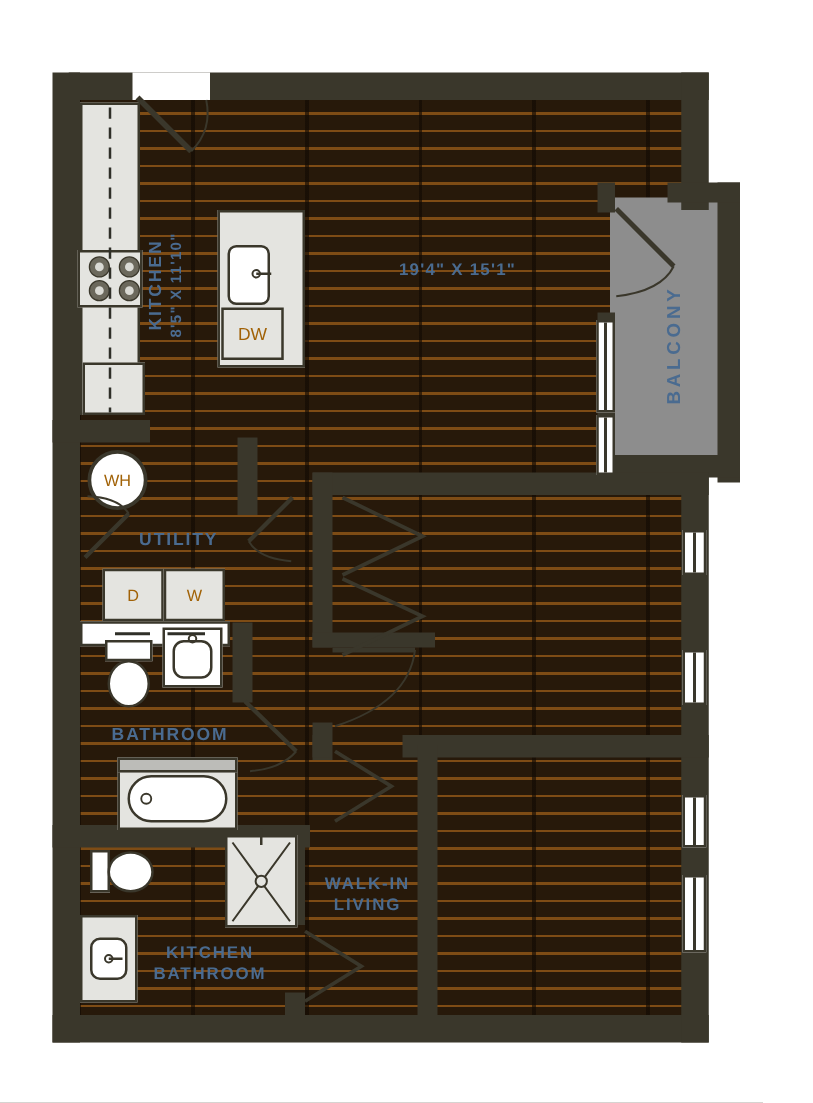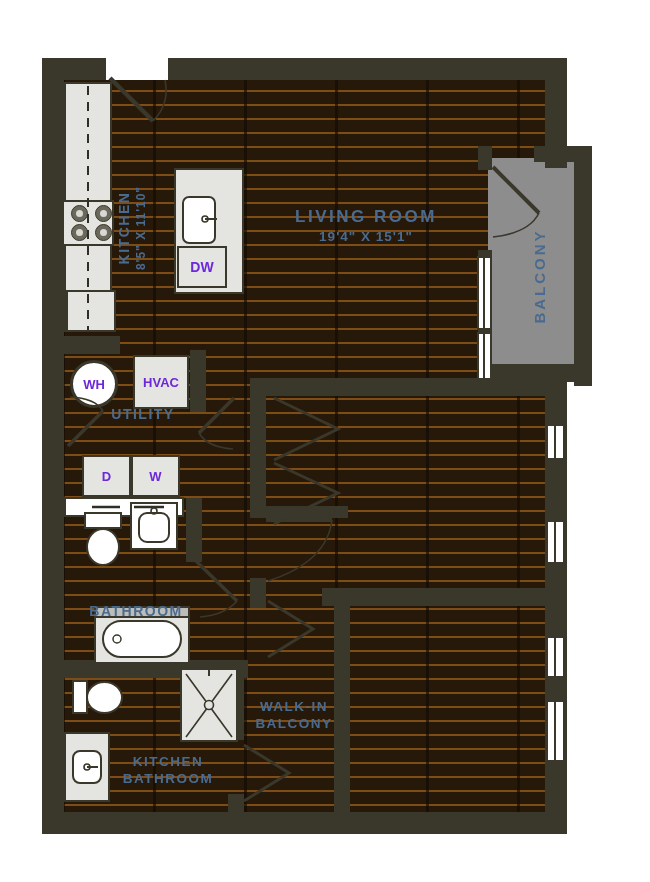--- a/index.html
+++ b/index.html
@@ -21,21 +21,21 @@
        border:2px solid #3a372b;box-sizing:border-box;}
   .fx{position:absolute;background:#e4e4e0;border:2px solid #3a372b;box-sizing:border-box;}
   .fx.white{background:#ffffff;}
   .fx.deck{background:#bcbcb8;}
   .round{border-radius:50%;}
   .burner{position:absolute;width:17px;height:17px;border-radius:50%;background:#6b685c;border:1px solid #3a372b;box-sizing:border-box;}
   .burner i{position:absolute;inset:4px;border-radius:50%;background:#d9d9d4;}
   .lbl{position:absolute;color:#4a6b90;font-weight:bold;text-align:center;letter-spacing:1.5px;line-height:1.25;}
   .lbl .nm{display:block;}
   .lbl .dm{display:block;letter-spacing:1px;}
-  .fxt{display:flex;align-items:center;justify-content:center;color:#6d28d9;font-weight:bold;}
+  .fxt{display:flex;align-items:center;justify-content:center;color:#a16207;font-weight:normal;}
   .rot{transform:rotate(-90deg);}
   svg.ov{position:absolute;left:0;top:0;pointer-events:none;}
 </style>
 </head>
 <body>
 
 <div class="canvas">
 
   <div class="abs floor" style="left:62px;top:78px;width:484px;height:736px;"></div>
 
@@ -91,23 +91,20 @@
   <div class="fx" style="left:66px;top:290px;width:50px;height:42px;"></div>
   <div class="fx" style="left:174px;top:168px;width:70px;height:126px;"></div>
   <div class="fx white" style="left:182px;top:196px;width:34px;height:48px;border-radius:7px;"></div>
   <div class="fx fxt" style="left:177px;top:246px;width:50px;height:42px;font-size:14px;">
     <span>DW</span>
   </div>
 
   <div class="fx white round fxt" style="left:70px;top:360px;width:48px;height:48px;border-width:3px;font-size:13px;">
     <span>WH</span>
   </div>
-  <div class="fx fxt" style="left:133px;top:355px;width:56px;height:54px;font-size:13px;">
-    <span>HVAC</span>
-  </div>
   <div class="fx fxt" style="left:82px;top:455px;width:49px;height:42px;font-size:13px;">
     <span>D</span>
   </div>
   <div class="fx fxt" style="left:131px;top:455px;width:49px;height:42px;font-size:13px;">
     <span>W</span>
   </div>
   <div class="fx white" style="left:64px;top:497px;width:120px;height:20px;"></div>
 
   <div class="fx white" style="left:84px;top:512px;width:38px;height:17px;"></div>
   <div class="fx white round" style="left:86px;top:528px;width:34px;height:38px;"></div>
@@ -149,44 +146,43 @@
       <circle cx="205" cy="219" r="3" stroke-width="1.6"></circle>
       <path d="M205 219 L217 219" stroke-width="2"></path>
       <circle cx="154" cy="511" r="3" stroke-width="1.6"></circle>
       <circle cx="117" cy="639" r="4" fill="#ffffff" stroke-width="1.5"></circle>
       <circle cx="87" cy="767" r="3" stroke-width="1.6"></circle>
       <path d="M87 767 L98 767" stroke-width="2"></path>
     </g>
   </svg>
 
   <div class="lbl" style="left:276px;top:206px;width:180px;">
-    <span class="nm" style="font-size:17px;letter-spacing:2.5px;">LIVING ROOM</span>
     <span class="dm" style="font-size:13.5px;margin-top:2px;">19'4" X 15'1"</span>
   </div>
 
   <div class="lbl rot" style="left:58px;top:206px;width:160px;height:44px;">
     <span class="nm" style="font-size:14px;">KITCHEN</span>
     <span class="dm" style="font-size:12px;">8'5" X 11'10"</span>
   </div>
 
   <div class="lbl rot" style="left:463px;top:264px;width:160px;height:24px;letter-spacing:3px;">
     <span class="nm" style="font-size:15px;">BALCONY</span>
   </div>
 
-  <div class="lbl" style="left:83px;top:406px;width:120px;">
+  <div class="lbl" style="left:83px;top:423px;width:120px;">
     <span class="nm" style="font-size:14px;">UTILITY</span>
   </div>
 
-  <div class="lbl" style="left:76px;top:603px;width:120px;">
+  <div class="lbl" style="left:76px;top:579px;width:120px;">
     <span class="nm" style="font-size:14px;">BATHROOM</span>
   </div>
 
 
 
   <div class="lbl" style="left:242px;top:699px;width:104px;">
-    <span class="nm" style="font-size:13.5px;">WALK-IN BALCONY</span>
+    <span class="nm" style="font-size:13.5px;">WALK-IN LIVING</span>
   </div>
 
   <div class="lbl" style="left:106px;top:754px;width:124px;">
     <span class="nm" style="font-size:13.5px;">KITCHEN BATHROOM</span>
   </div>
 
 </div>
 
 </body></html>

